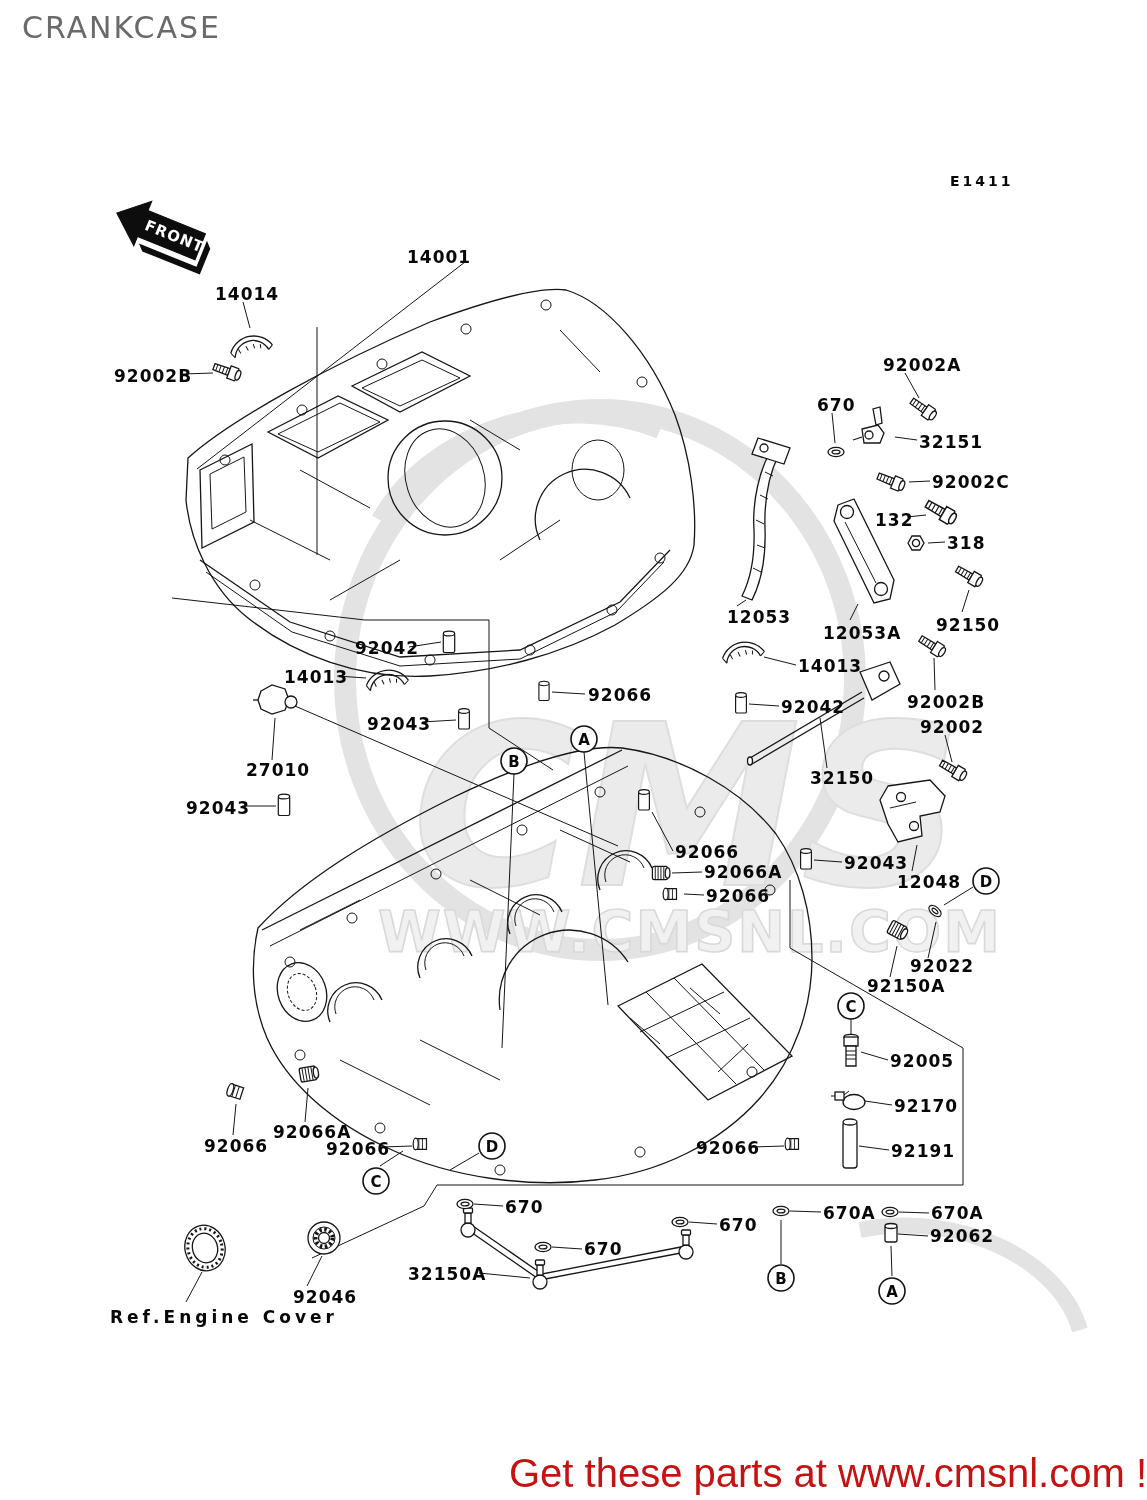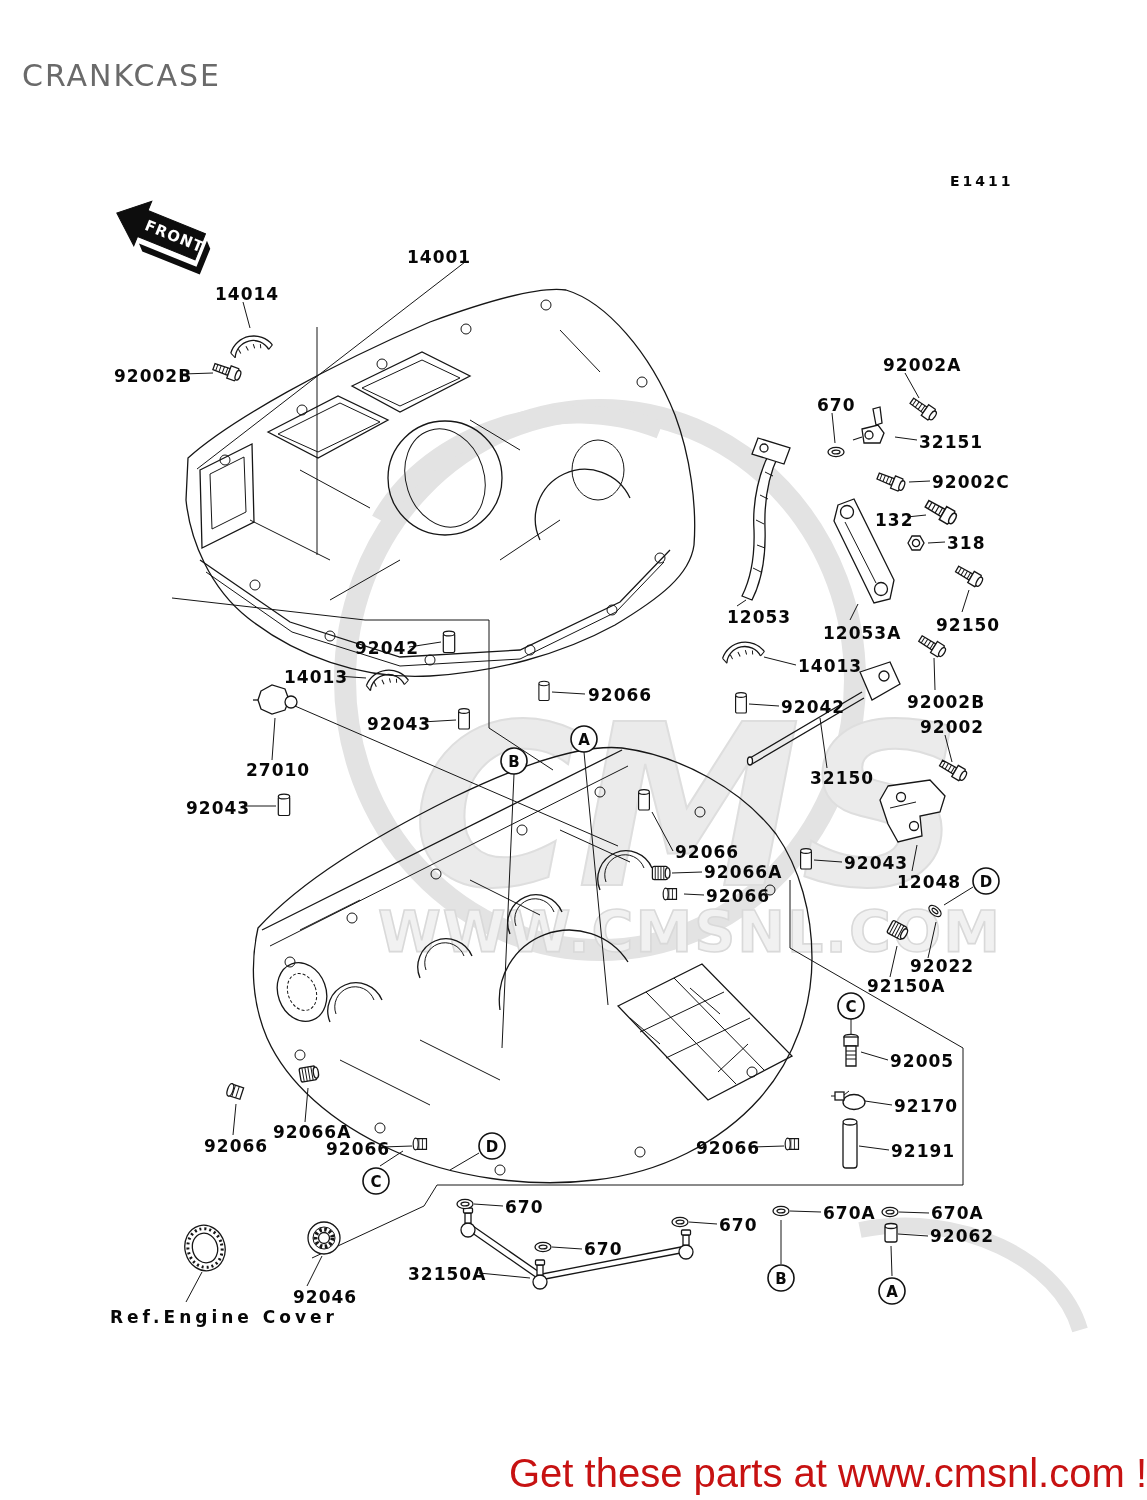--- a/index.html
+++ b/index.html
@@ -1,19 +1,19 @@
 <!DOCTYPE html>
 <html><head>
 <meta charset="utf-8">
 <style>
   html,body{margin:0;padding:0;background:#ffffff;}
   body{width:1147px;height:1500px;position:relative;overflow:hidden;
        font-family:"DejaVu Sans",sans-serif;}
   .page-title{position:absolute;left:22px;top:10px;font-size:30px;color:#6a6a6a;
-       letter-spacing:2px;font-family:"DejaVu Sans",sans-serif;margin-top:48px;}
+       letter-spacing:2px;font-family:"DejaVu Sans",sans-serif;}
   .footer-banner{position:absolute;left:0;bottom:4px;width:100%;text-align:right;
        font-size:40px;color:#c71212;font-family:"Liberation Sans",sans-serif;}
   svg{position:absolute;left:0;top:0;}
   .pl{font-family:"DejaVu Sans",sans-serif;font-weight:bold;font-size:17px;
       letter-spacing:1px;fill:#070707;}
   .pl-sm{font-size:14px;letter-spacing:3px;}
   .pl-ref{font-size:17px;letter-spacing:4px;}
   .ln{stroke:#161616;stroke-width:1.3;fill:none;}
   .ln-thin{stroke:#161616;stroke-width:1;fill:none;}
   .part{stroke:#161616;stroke-width:1.3;fill:#ffffff;}

